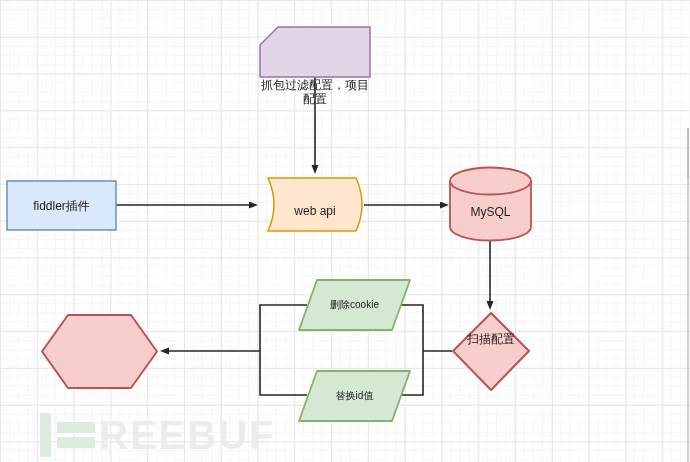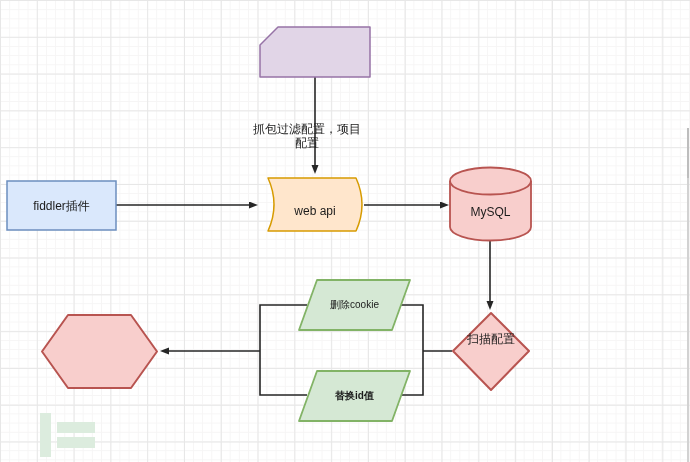--- a/index.html
+++ b/index.html
@@ -52,20 +52,21 @@
 <body>
 
 <div class="canvas">
 
   <div class="watermark">
     <div class="wm-bar"></div>
     <div class="wm-f">
       <span></span>
         <span></span>
     </div>
+    <div class="wm-text">REEBUF</div>
   </div>
 
   <svg class="diagram" width="690" height="462" viewBox="0 0 690 462">
     <defs>
       <marker id="arrow" markerUnits="userSpaceOnUse" markerWidth="10" markerHeight="8" refX="0" refY="3.5" orient="auto">
         <path d="M0,0 L9,3.5 L0,7 Z" fill="#262626"></path>
       </marker>
     </defs>
 
     <g stroke="#262626" stroke-width="1.6" fill="none">
@@ -91,33 +92,33 @@
 
     <path d="M 317 280 L 410 280 L 392 330 L 299 330 Z" stroke-width="1.8" stroke-linejoin="round" fill="#d5e8d4" stroke="#82b366"></path>
 
     <path d="M 317 371 L 410 371 L 392 421 L 299 421 Z" stroke-width="1.8" stroke-linejoin="round" fill="#d5e8d4" stroke="#82b366"></path>
 
     <path d="M 491 313 L 529 351 L 491 390 L 453 351 Z" stroke-width="2" stroke-linejoin="round" fill="#f8cecc" stroke="#b85450"></path>
 
     <path d="M 42 351.5 L 68 315 L 131 315 L 157 351.5 L 131 388 L 68 388 Z" stroke-width="2" stroke-linejoin="round" fill="#f8cecc" stroke="#b85450"></path>
   </svg>
 
-  <div class="node-label" style="left:242px;top:78px;width:130px;margin-top:44px;">
+  <div class="node-label" style="left:250px;top:78px;width:130px;">
     <span>抓包过滤配置，项目</span>
     <span>配置</span>
   </div>
 
   <div class="node-label" style="left:7px;top:181px;width:109px;height:49px;border-radius:8px;">fiddler插件</div>
 
   <div class="node-label" style="left:268px;top:178px;width:94px;height:66px;">web api</div>
 
   <div class="node-label" style="left:450px;top:190px;width:81px;height:44px;">MySQL</div>
 
   <div class="node-label big" style="left:299px;top:280px;width:111px;height:50px;">删除cookie</div>
 
-  <div class="node-label big" style="left:299px;top:371px;width:111px;height:50px;font-weight:bold;">替换id值</div>
+  <div class="node-label big" style="left:299px;top:371px;width:111px;height:50px;">替换id值</div>
 
   <div class="node-label" style="left:453px;top:300px;width:76px;height:77px;">扫描配置</div>
 
 
   <div class="page-edge"></div>
   <div class="page-edge-dark"></div>
 </div>
 
 </body></html>

